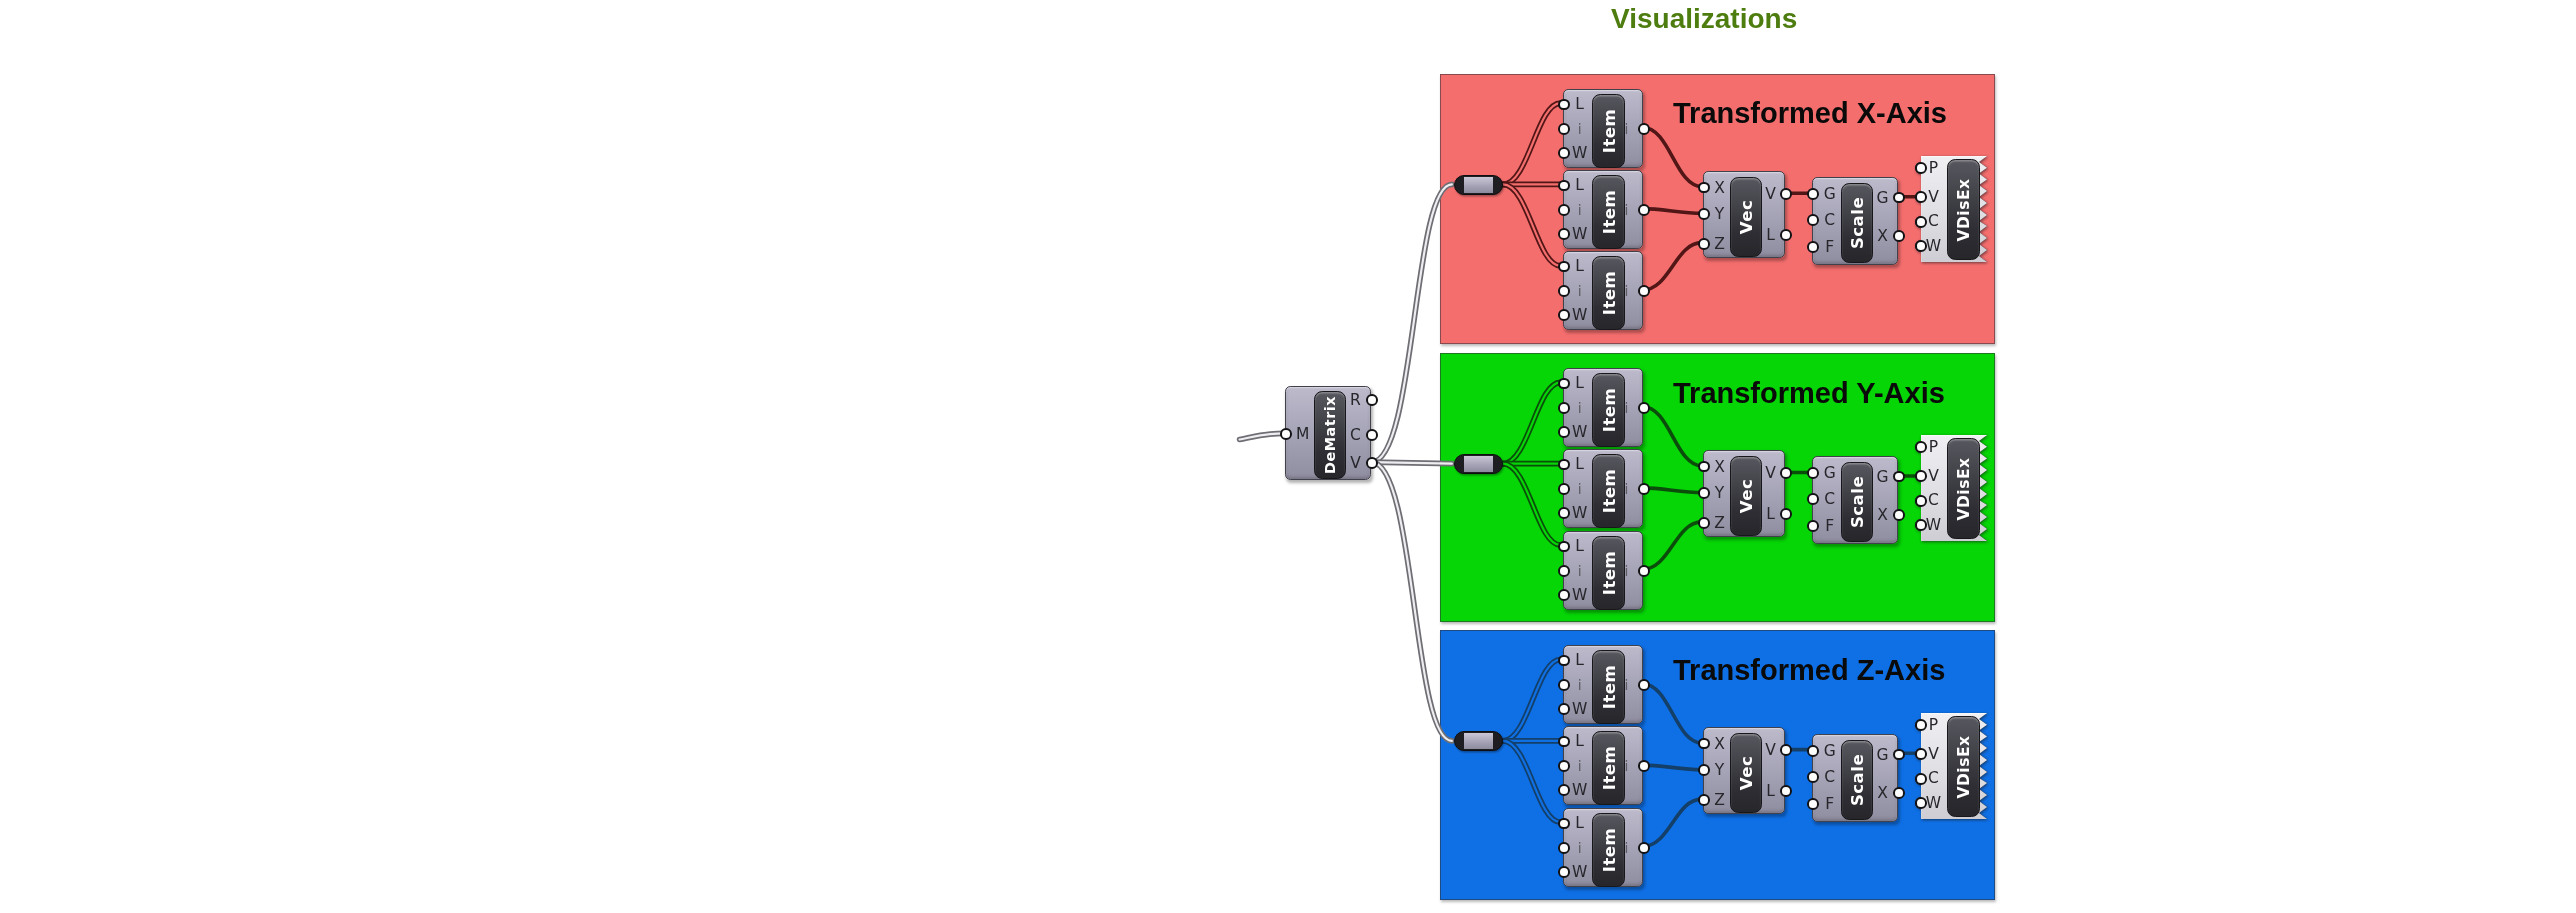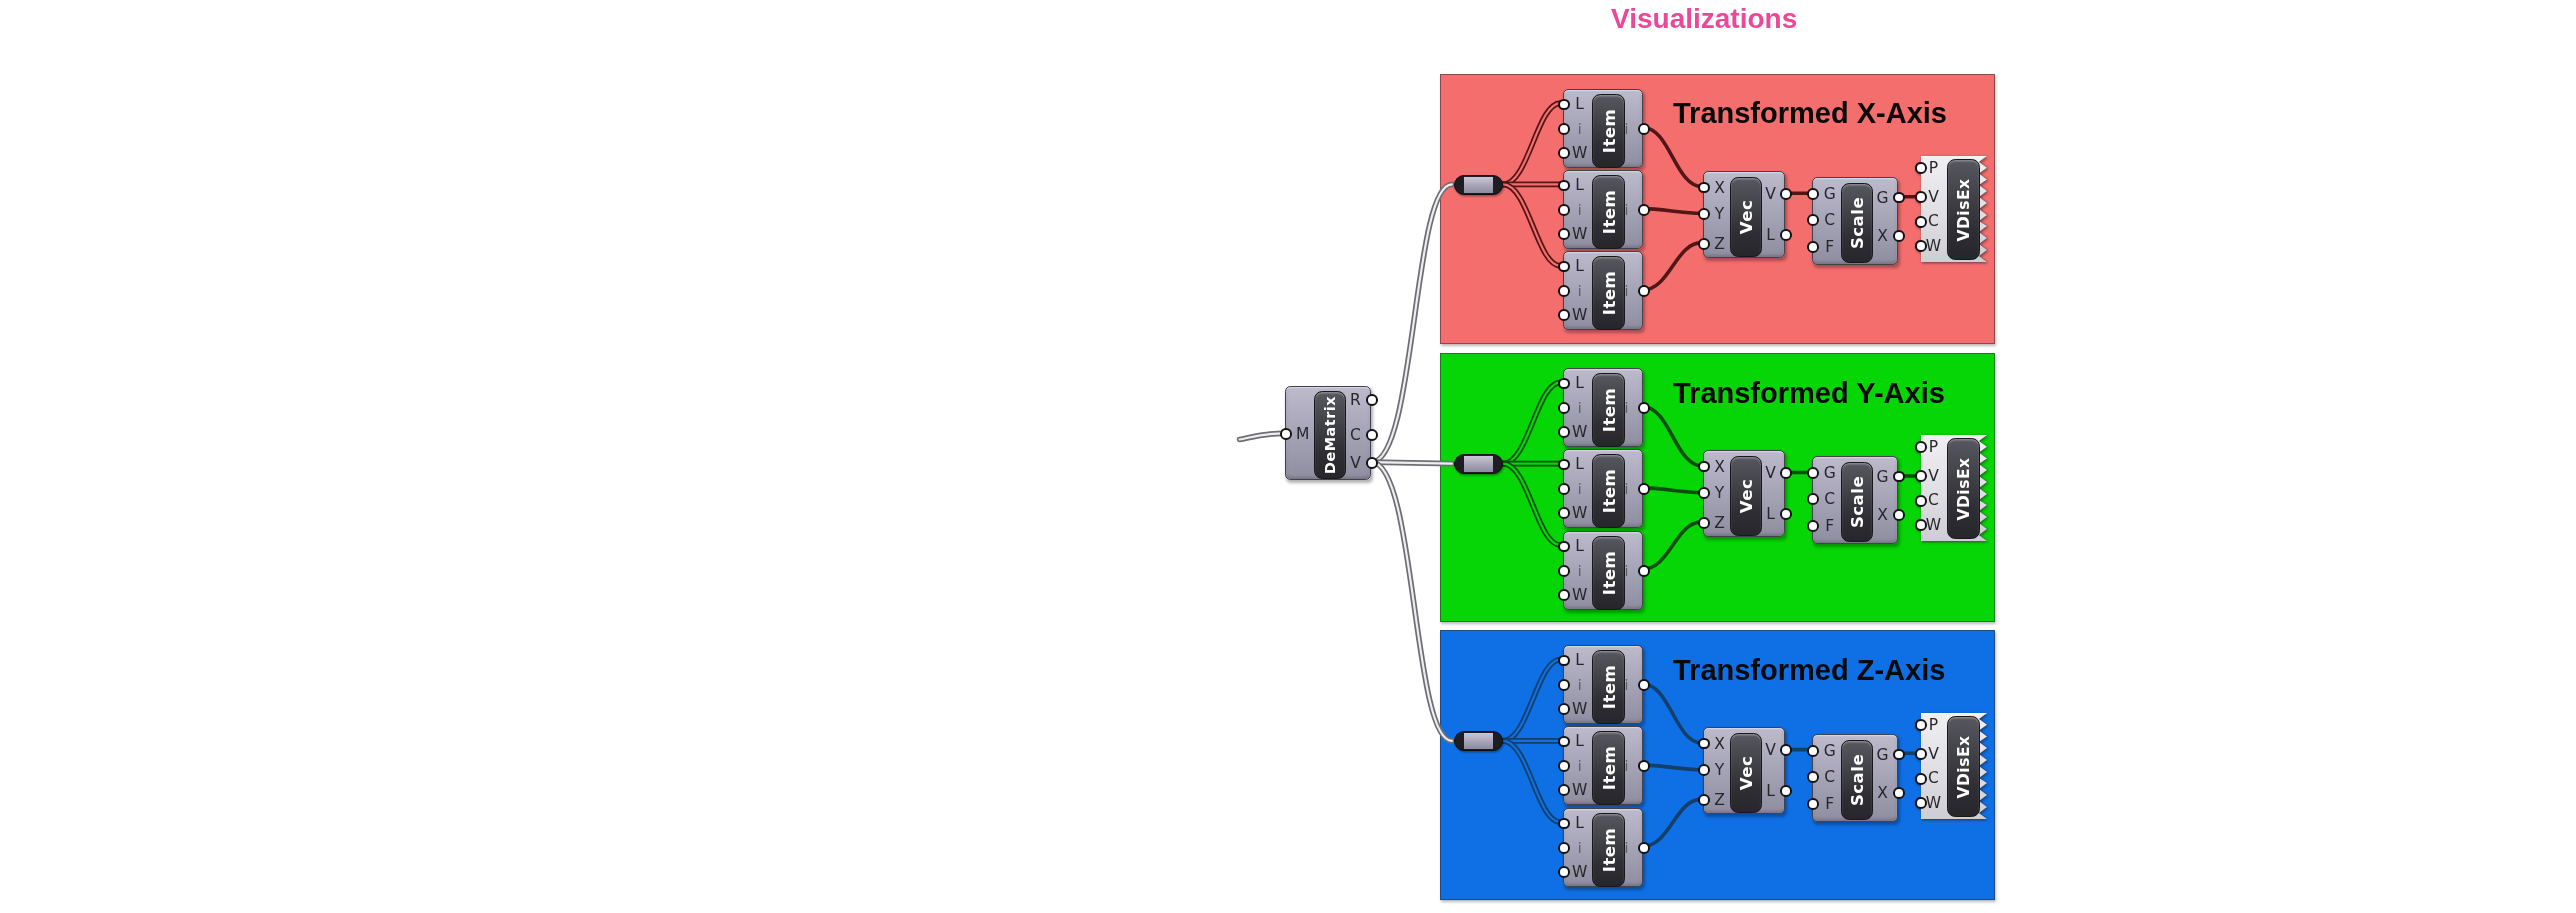--- a/index.html
+++ b/index.html
@@ -1,18 +1,18 @@
 <!DOCTYPE html>
 <html style="font-size:8.2px"><head>
 <meta charset="utf-8">
 <style>
   html,body{margin:0;padding:0;background:#fff;}
   #canvas{position:relative;width:3337px;height:914px;background:#ffffff;overflow:hidden;
           font-family:"Liberation Sans",sans-serif;}
-  #title{position:absolute;left:1611px;top:3.1px;font:700 28px "Liberation Sans",sans-serif;color:#ec4899;white-space:nowrap;z-index:5;}
+  #title{position:absolute;left:1611px;top:3.1px;font:700 28px "Liberation Sans",sans-serif;color:#4d7c0f;white-space:nowrap;z-index:5;}
   .panel{position:absolute;box-sizing:border-box;border:1.5px solid rgba(45,45,52,.55);
          box-shadow:1px 2.1px 2.6px rgba(0,0,0,.28);z-index:1;}
   .panel-header{position:absolute;font:700 29px "Liberation Sans",sans-serif;color:#0a0a0a;white-space:nowrap;z-index:2;}
   #wires{position:absolute;left:0;top:0;z-index:2;}
   .wire{fill:none;stroke-linecap:round;}
   .comp{position:absolute;box-sizing:border-box;border:1.5px solid #41414b;border-radius:5.2px;
         background:linear-gradient(180deg,#bcbacb 0%,#a3a1b4 55%,#8f8da0 100%);
         box-shadow:inset 0 1px 1.5px rgba(255,255,255,.5),inset 0 -2.1px 3.1px rgba(0,0,0,.18),1.5px 2.1px 3.1px rgba(0,0,0,.3);
         z-index:3;}
   .comp-wrap{position:absolute;z-index:3;filter:drop-shadow(1px 1.5px 1.5px rgba(0,0,0,.35)) drop-shadow(0 0 0.5px #34343c);}

